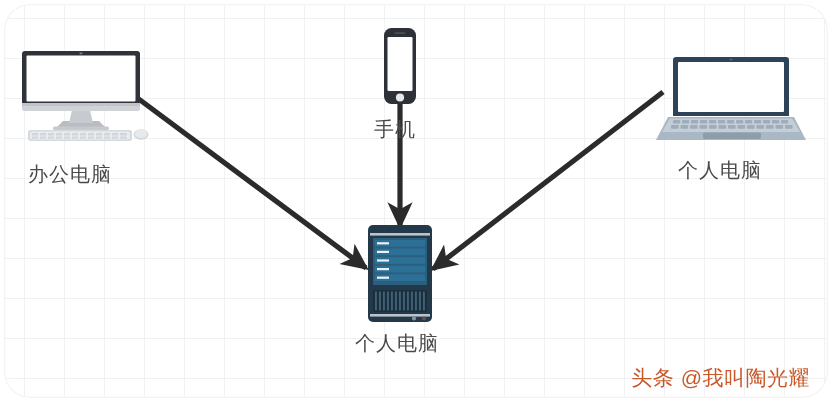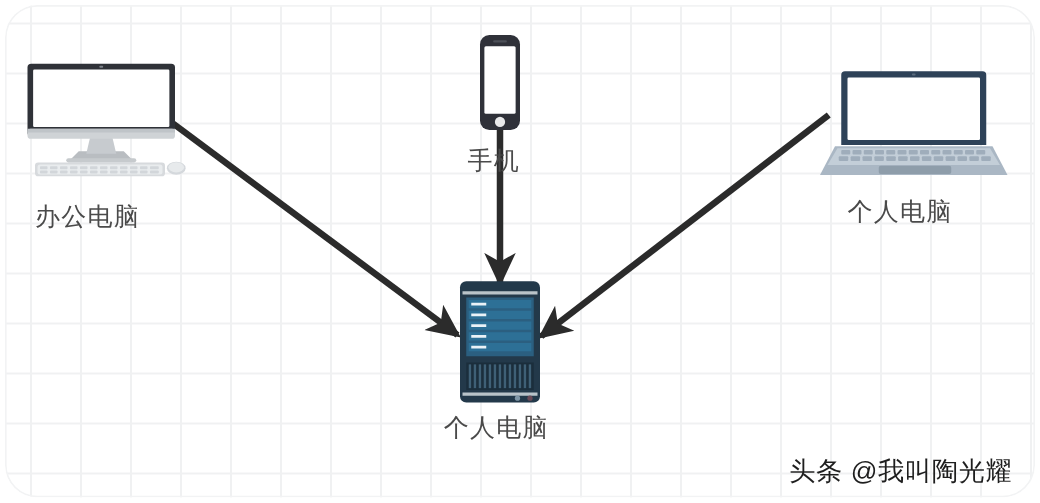--- a/index.html
+++ b/index.html
@@ -56,21 +56,21 @@
   #label-office   { left: 28px;  top: 164px; }
   #label-phone    { left: 374px; top: 119px; }
   #label-personal { left: 678px; top: 160px; }
   #label-nas      { left: 355px; top: 333px; }
 
   
   #watermark {
     position: absolute;
     right: 22px;
     bottom: 14px;
-    color: #000000;
+    color: #c2410c;
     font-size: 21px;
     letter-spacing: 0.5px;
     opacity: 0.88;
     white-space: nowrap;
     line-height: 1;
   }
 </style>
 </head>
 <body>
 

